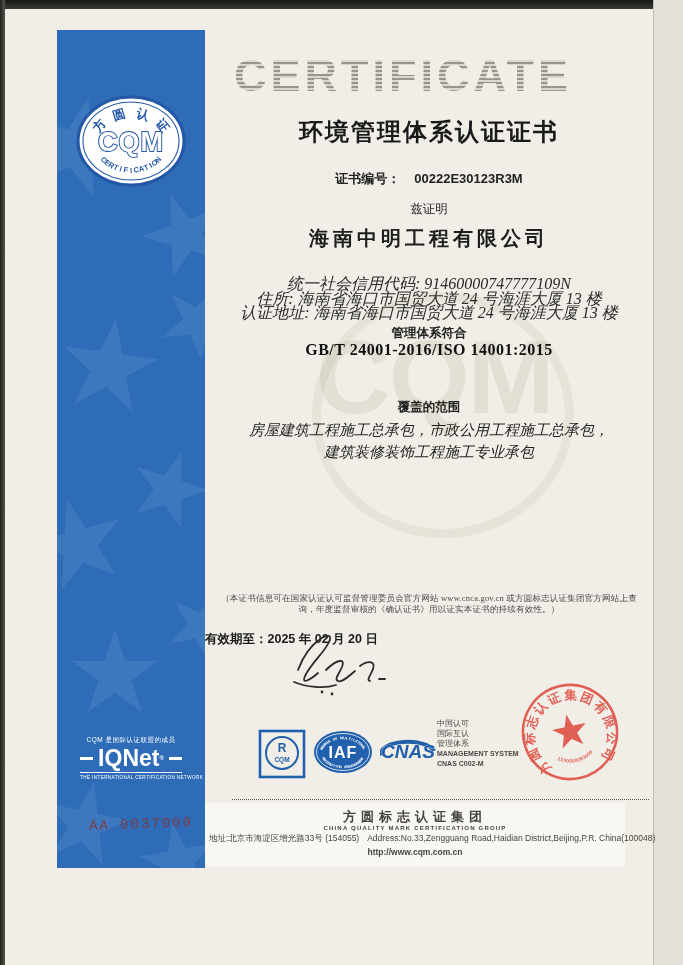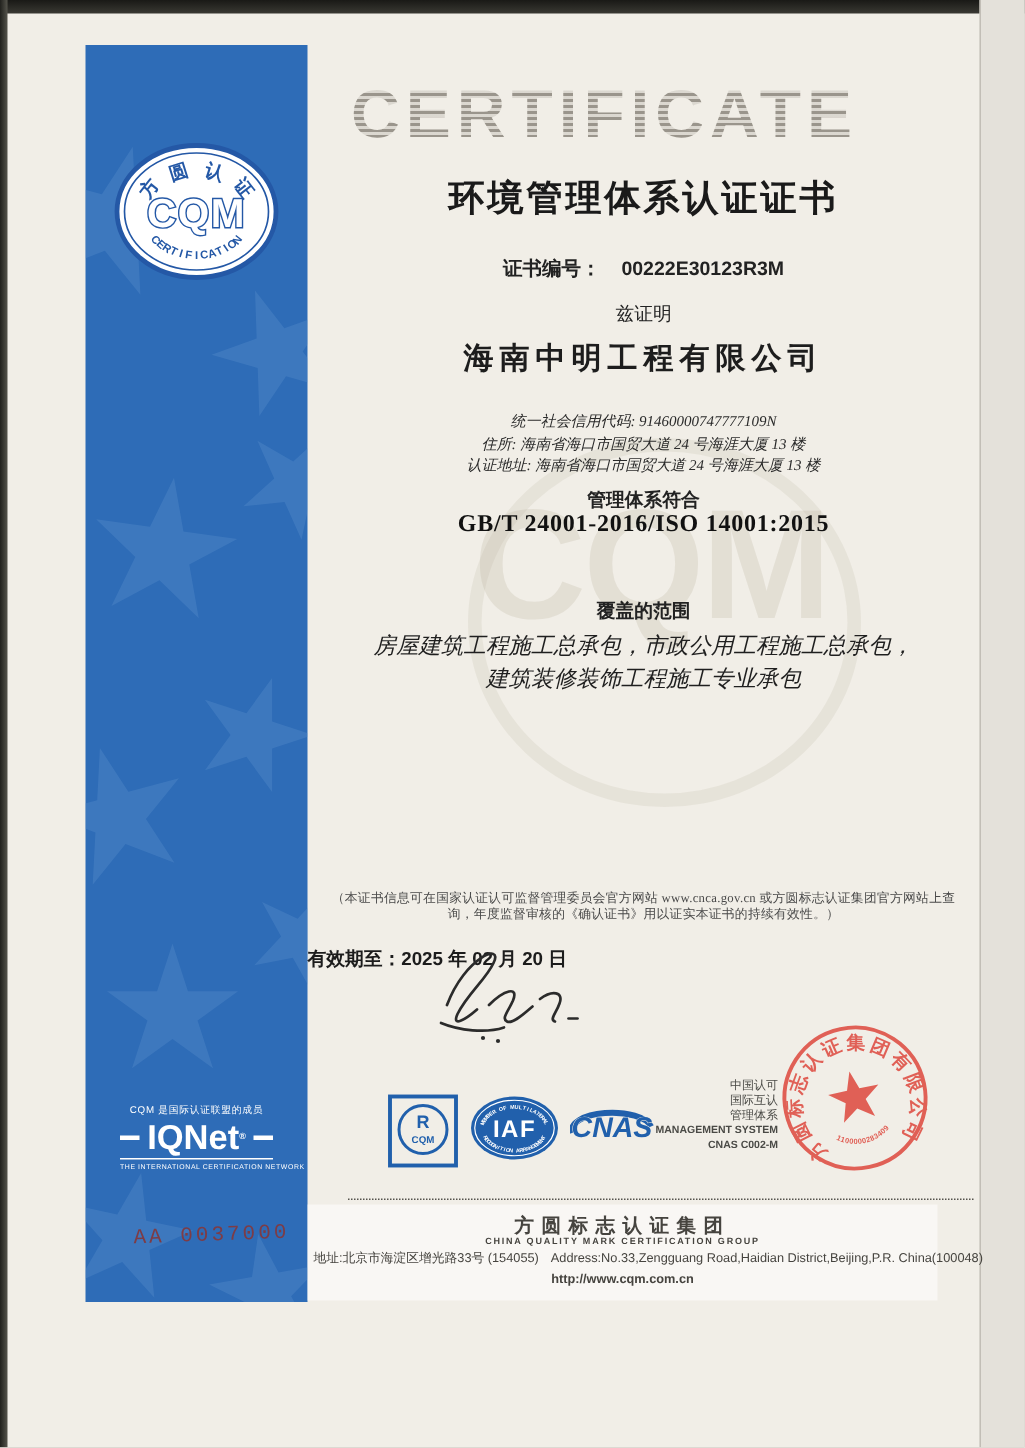--- a/index.html
+++ b/index.html
@@ -28,39 +28,39 @@
   .wm-cqm-ring{left:312px;top:292px;width:244px;height:228px;border:9px solid rgba(182,175,156,.18);border-radius:50%;}
   .wm-cqm-text{left:312px;top:318px;width:244px;text-align:center;font-size:104px;font-weight:bold;color:rgba(182,175,156,.24);letter-spacing:-2px;}
   
   .content{left:205px;top:0;width:448px;height:895px;text-align:center;color:#222;}
   .content>div{position:absolute;left:0;right:0;}
   .c-title{top:116px;font-size:24px;font-weight:bold;letter-spacing:2px;color:#1a1a1a;}
   .c-certno{top:170px;font-size:13px;font-weight:bold;}
   .c-certno .val{font-weight:bold;margin-left:14px;}
   .c-declare{top:201px;font-size:12.5px;}
   .c-company{top:225px;font-family:"Liberation Serif",serif;font-size:20px;font-weight:600;letter-spacing:4px;color:#1d1d1d;}
-  .c-line{font-family:"Liberation Serif",serif;font-style:italic;font-size:10px;color:#2a2a2a;}
+  .c-line{font-family:"Liberation Serif",serif;font-style:italic;font-size:16px;color:#2a2a2a;}
   .c-credit{top:274px;}
   .c-addr{top:289px;}
   .c-certaddr{top:303px;}
   .c-conform{top:325px;font-size:12.5px;font-weight:bold;}
   .c-standard{top:341px;font-family:"Liberation Serif",serif;font-size:16px;font-weight:bold;letter-spacing:.5px;color:#111;}
   .c-scopelabel{top:399px;font-size:12.5px;font-weight:bold;}
   .c-scope1{top:421px;font-family:"Liberation Serif",serif;font-style:italic;font-size:15px;color:#1f1f1f;}
   .c-scope2{top:443px;font-family:"Liberation Serif",serif;font-style:italic;font-size:15px;color:#1f1f1f;}
   .c-note{top:593px;font-family:"Liberation Serif",serif;font-size:8.5px;line-height:11px;color:#4a4a4a;letter-spacing:.2px;}
   .dates{left:258px;top:631px;text-align:left;font-size:12.5px;font-weight:bold;color:#1c1c1c;white-space:nowrap;}
   .dates .row{margin-bottom:4px;}
   
   .sig{left:282px;top:624px;}
   
   .rcqm{left:258px;top:729px;}
   .iaf{left:312px;top:727px;}
   .cnas{left:380px;top:729px;}
-  .acc-info{left:437px;top:719px;text-align:right;color:#4a4a46;line-height:10px;}
+  .acc-info{left:437px;top:719px;text-align:left;color:#4a4a46;line-height:10px;}
   .acc-info .cn{font-size:8px;}
   .acc-info .en{font-size:7px;font-weight:bold;line-height:9.5px;}
   .stamp{left:500px;top:662px;opacity:.9;}
   
   .dotline{left:232px;top:799px;width:417px;border-top:1.6px dotted #55524c;}
   .fstrip{left:205px;top:803px;width:420px;height:64px;background:rgba(255,255,255,.55);}
   .fstrip>div{position:absolute;left:0;right:0;text-align:center;color:#46443f;}
   .f-cn{top:5px;font-size:13px;font-weight:bold;letter-spacing:5px;color:#4c4a45;}
   .f-en{top:22px;font-size:6px;font-weight:bold;letter-spacing:1.2px;}
   .f-addr{top:30px;font-size:8.5px;color:#3c3a36;white-space:nowrap;}

